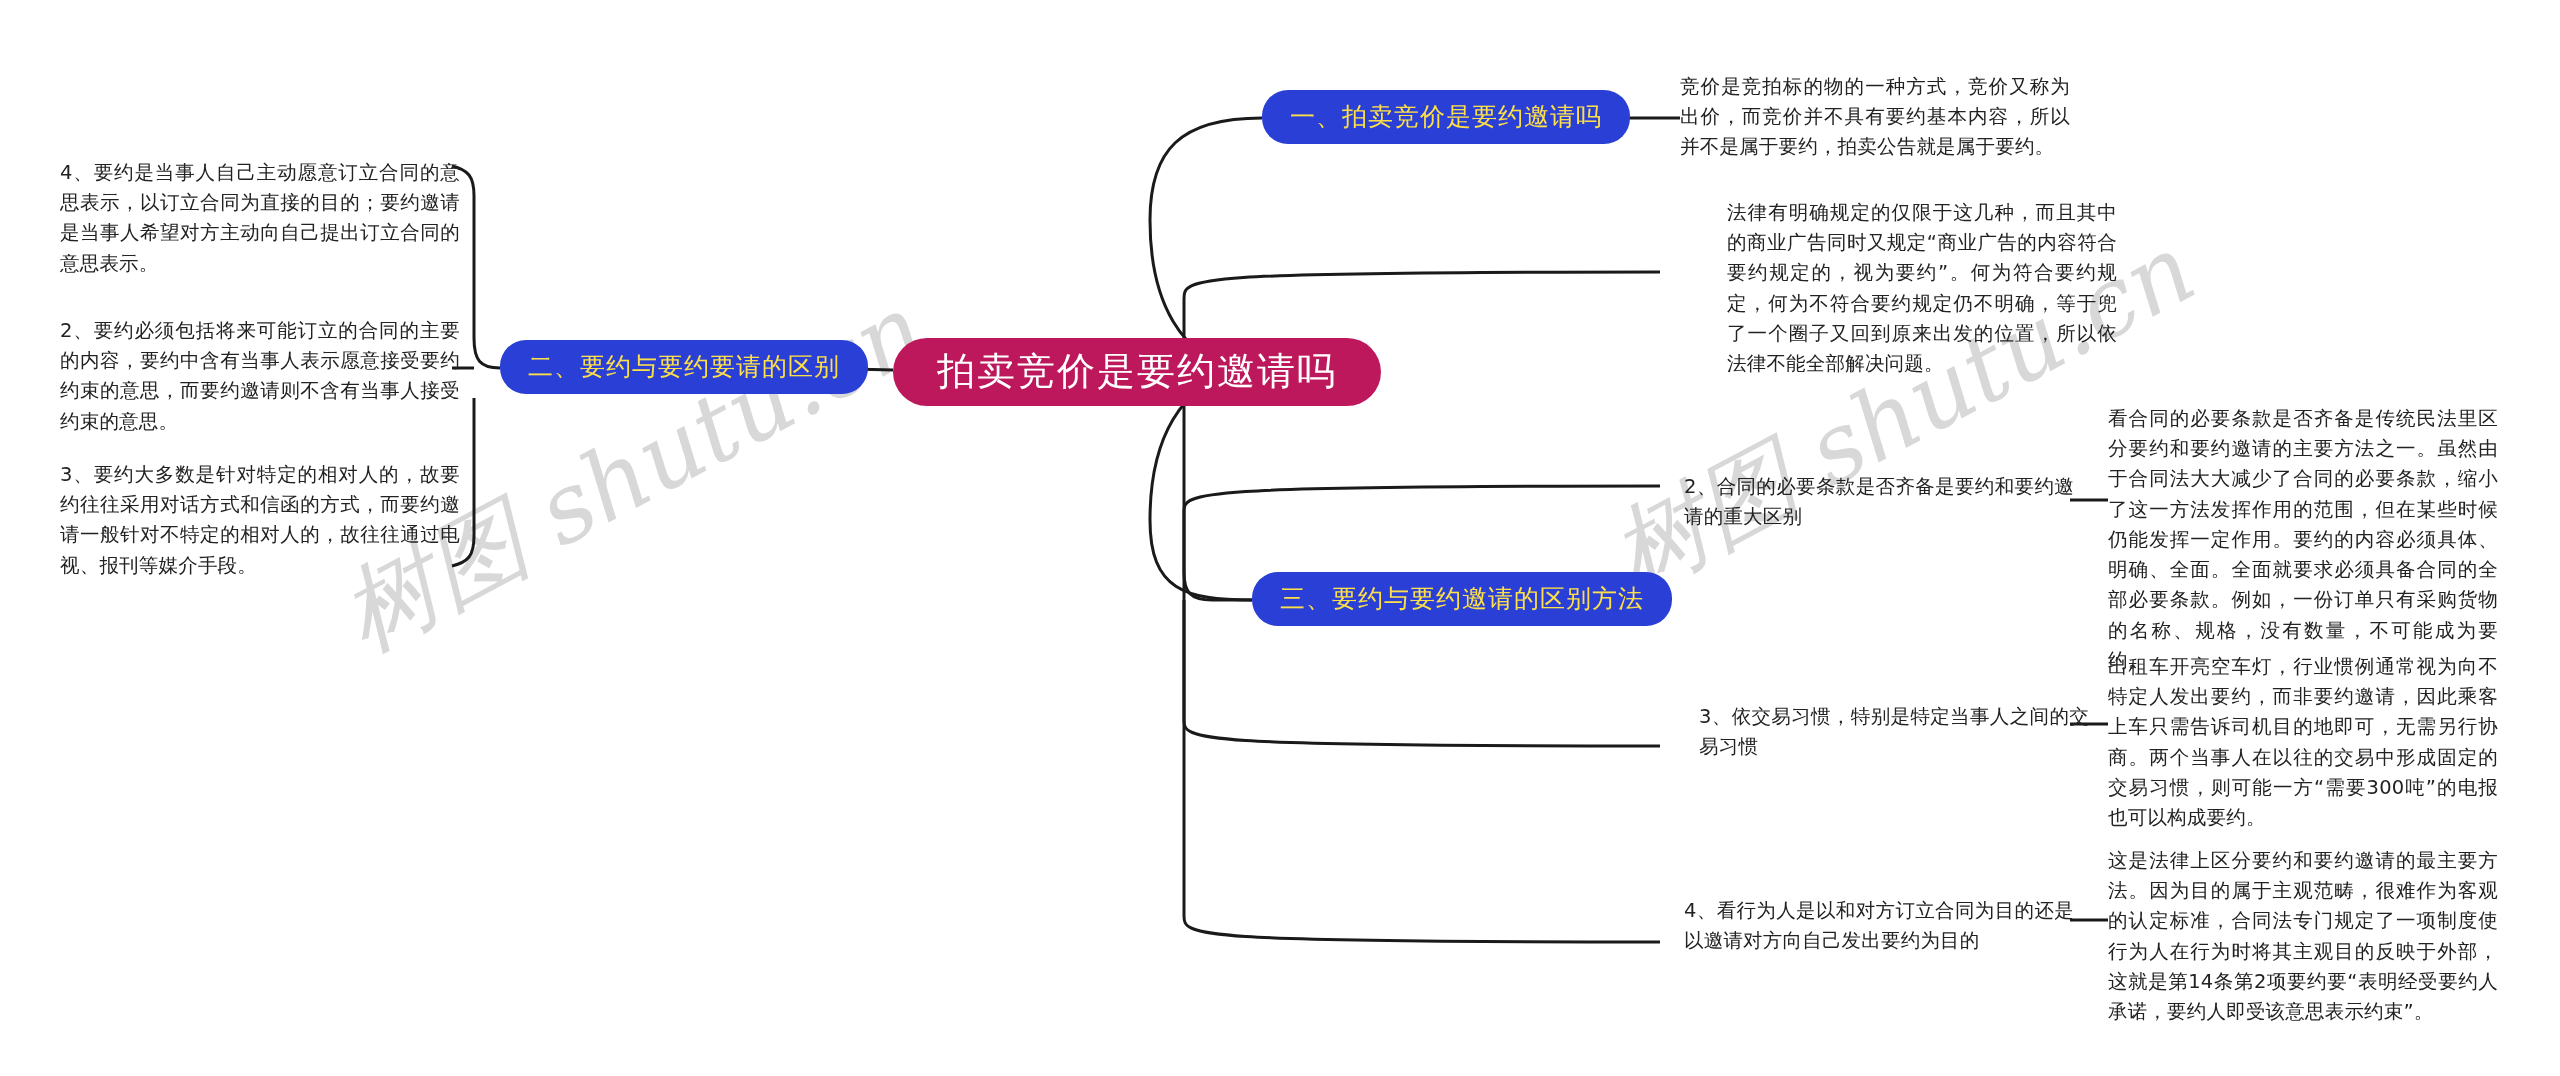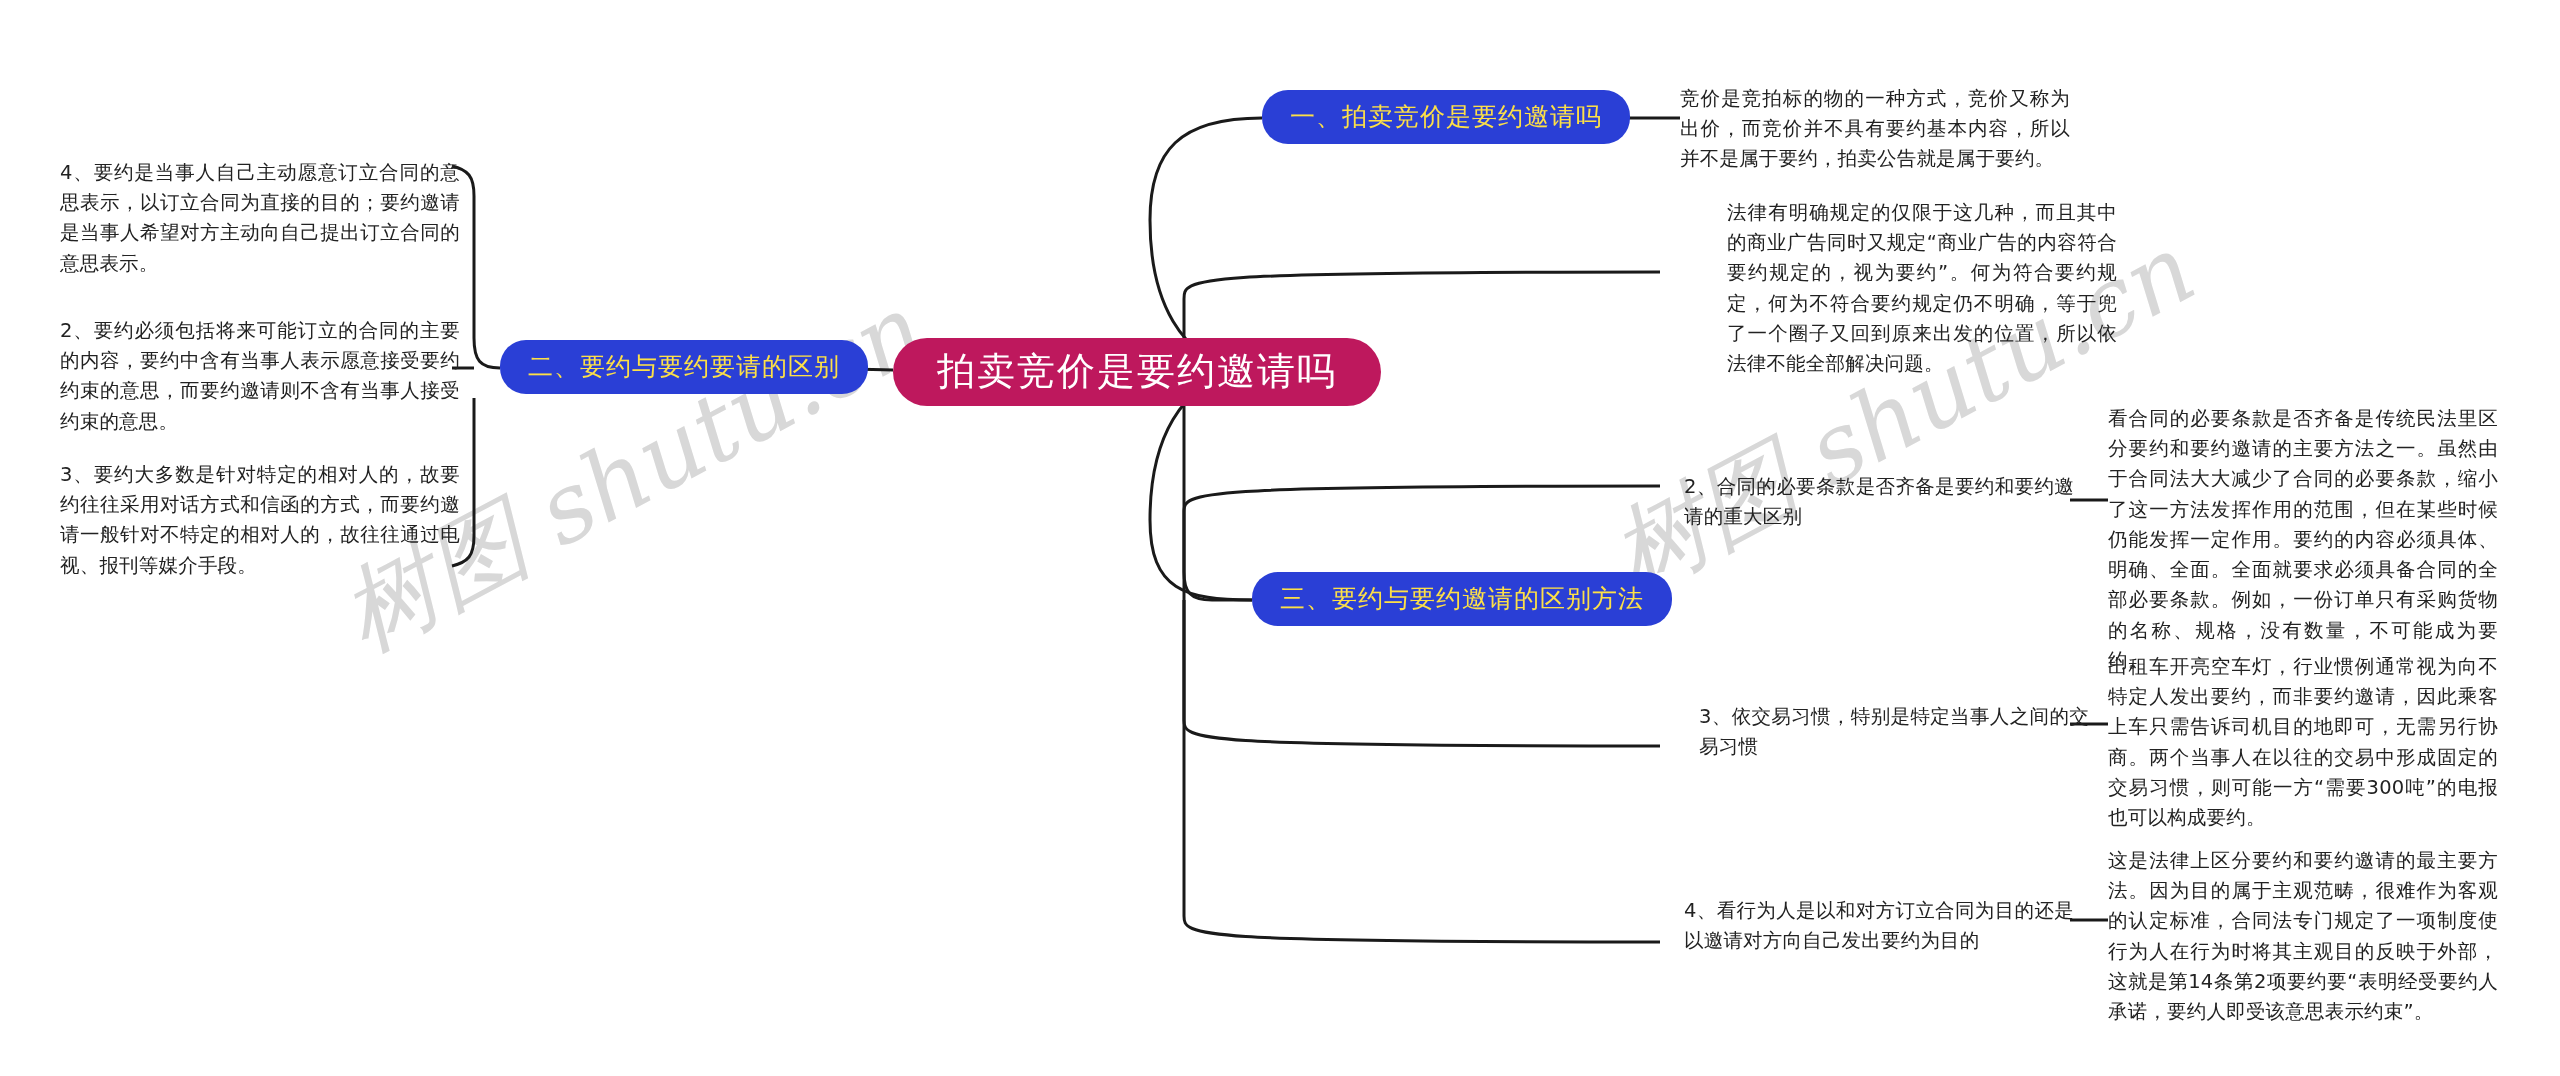--- a/index.html
+++ b/index.html
@@ -135,21 +135,21 @@
   </div>
 
   <div class="node branch-node" style="left:500px; top:340px;">
     <span>二、要约与要约要请的区别</span>
   </div>
 
   <div class="node branch-node" style="left:1252px; top:572px;">
     <span>三、要约与要约邀请的区别方法</span>
   </div>
 
-  <div class="node leaf-text" style="left:1680px; top:84px; width:390px;">竞价是竞拍标的物的一种方式，竞价又称为出价，而竞价并不具有要约基本内容，所以并不是属于要约，拍卖公告就是属于要约。</div>
+  <div class="node leaf-text" style="left:1680px; top:72px; width:390px;">竞价是竞拍标的物的一种方式，竞价又称为出价，而竞价并不具有要约基本内容，所以并不是属于要约，拍卖公告就是属于要约。</div>
 
   <div class="node leaf-text" style="left:60px; top:158px; width:400px;">4、要约是当事人自己主动愿意订立合同的意思表示，以订立合同为直接的目的；要约邀请是当事人希望对方主动向自己提出订立合同的意思表示。</div>
 
   <div class="node leaf-text" style="left:60px; top:316px; width:400px;">2、要约必须包括将来可能订立的合同的主要的内容，要约中含有当事人表示愿意接受要约约束的意思，而要约邀请则不含有当事人接受约束的意思。</div>
 
   <div class="node leaf-text" style="left:60px; top:460px; width:400px;">3、要约大多数是针对特定的相对人的，故要约往往采用对话方式和信函的方式，而要约邀请一般针对不特定的相对人的，故往往通过电视、报刊等媒介手段。</div>
 
   <div class="node leaf-text" style="left:1684px; top:198px; width:390px;margin-left:43px;">法律有明确规定的仅限于这几种，而且其中的商业广告同时又规定“商业广告的内容符合要约规定的，视为要约”。何为符合要约规定，何为不符合要约规定仍不明确，等于兜了一个圈子又回到原来出发的位置，所以依法律不能全部解决问题。</div>
 
   <div class="node leaf-text" style="left:1684px; top:472px; width:390px;">2、合同的必要条款是否齐备是要约和要约邀请的重大区别</div>

